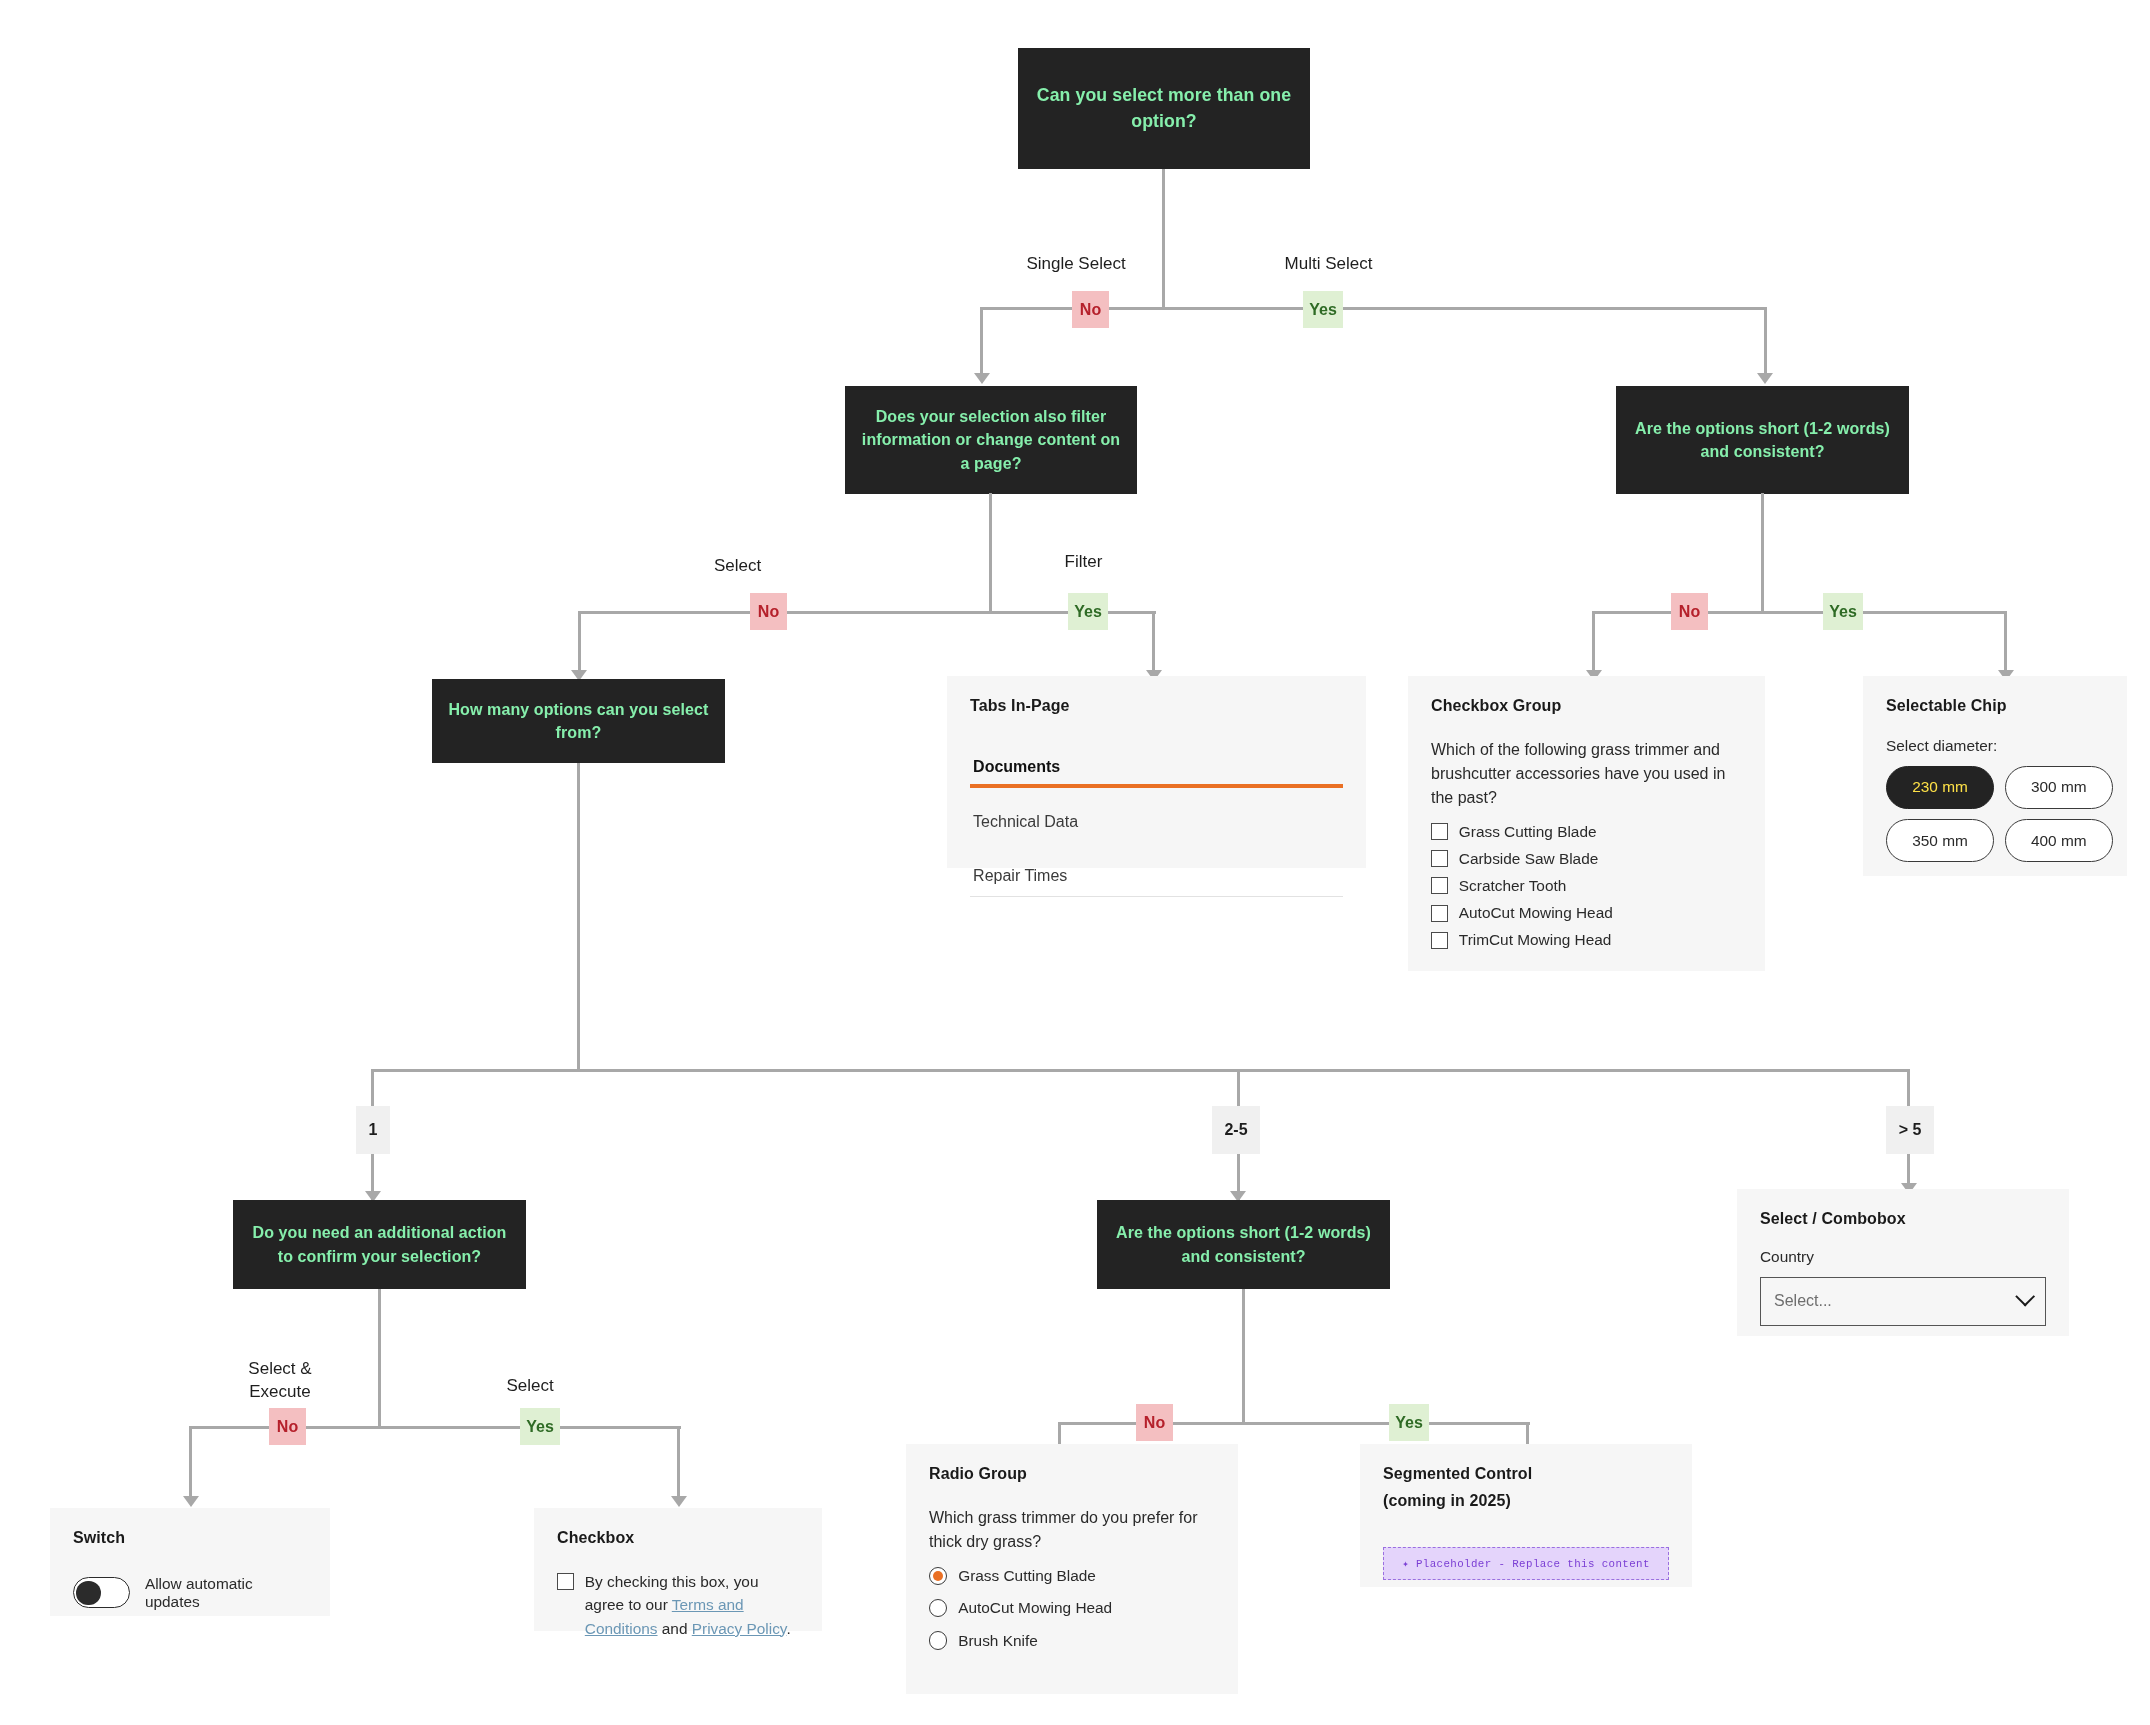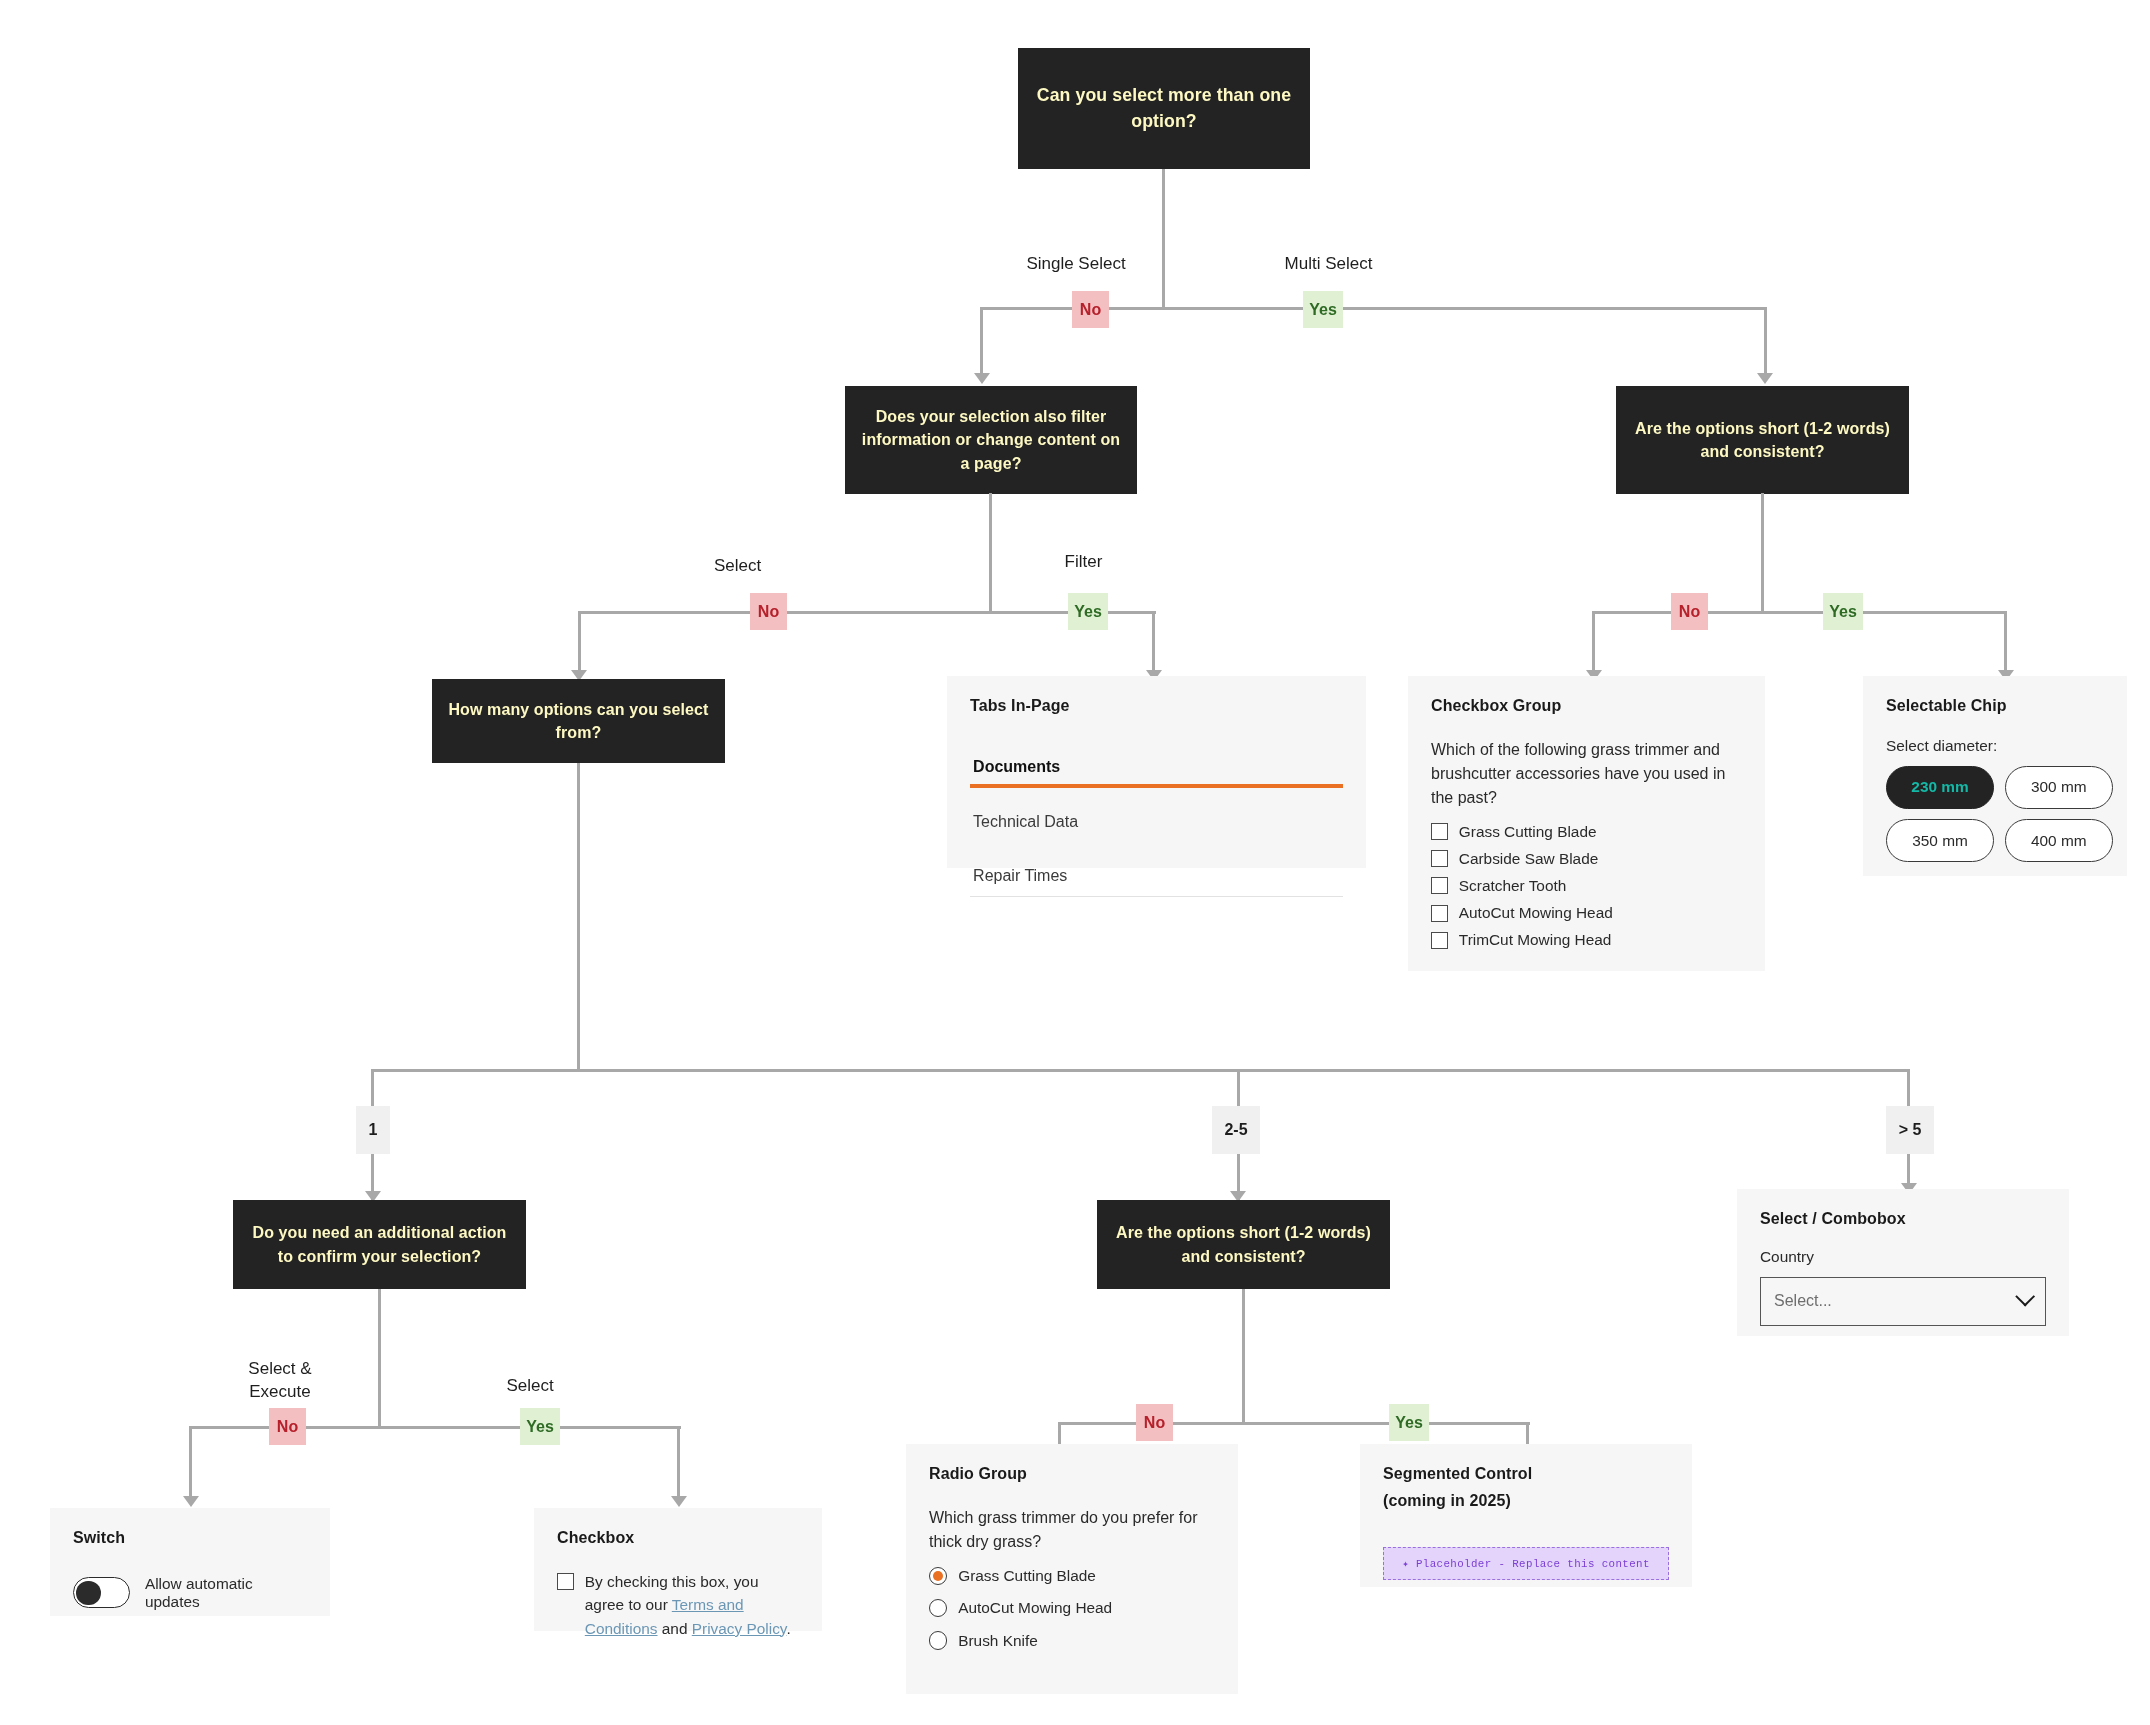--- a/index.html
+++ b/index.html
@@ -7,21 +7,21 @@
 
   #stage{position:relative;width:2151px;height:1725px;background:#ffffff;overflow:hidden;}
 
   
   .ln{position:absolute;background:#a8a8a8;}
   .lnv{width:3.1px;}
   .lnh{height:3.1px;}
   .arw{position:absolute;width:0;height:0;border-left:8.4px solid transparent;border-right:8.4px solid transparent;border-top:11.5px solid #a8a8a8;}
 
   
-  .dnode{position:absolute;background:#232323;color:#fef9c3;display:flex;align-items:center;justify-content:center;text-align:center;
+  .dnode{position:absolute;background:#232323;color:#86efac;display:flex;align-items:center;justify-content:center;text-align:center;
          font-weight:700;line-height:1.45;letter-spacing:0.1px;box-sizing:border-box;padding:10.8px 15.4px;}
 
   
   .badge{position:absolute;display:flex;align-items:center;justify-content:center;font-weight:700;font-size:16px;box-sizing:border-box;}
   .badge.no{background:#f4bfc1;color:#b5202b;}
   .badge.yes{background:#dff0d3;color:#2f6b25;}
   .edgelab{position:absolute;font-size:17px;color:#1e1e1e;text-align:center;line-height:1.35;}
   .cnt{position:absolute;background:#f0f0f0;color:#1e1e1e;font-weight:700;font-size:16px;display:flex;align-items:center;justify-content:center;}
 
   
@@ -40,21 +40,21 @@
   
   .tabs{display:flex;gap:26px;margin-top:41px;border-bottom:1.5px solid #e2e2e2;position:relative;flex-direction:column;}
   .tab{font-size:16px;color:#3a3a3a;padding:0 3.1px 10.8px 3.1px;position:relative;}
   .tab.act{font-weight:700;color:#111;}
   .tab.act:after{content:"";position:absolute;left:0;right:0;bottom:-1.5px;height:4.6px;background:#ea7024;}
 
   
   .chips{display:flex;flex-wrap:wrap;gap:10.8px;margin-top:10.8px;width:253px;}
   .chip{width:108px;height:43px;border-radius:23px;border:1.2px solid #3a3a3a;background:#fff;color:#2a2a2a;
         display:flex;align-items:center;justify-content:center;font-size:15.4px;box-sizing:border-box;}
-  .chip.sel{background:#232323;border-color:#232323;color:#14b8a6;font-weight:bold;}
+  .chip.sel{background:#232323;border-color:#232323;color:#fde047;}
   .sublab{font-size:15.4px;color:#2a2a2a;margin-top:20px;}
 
   
   .swrow{display:flex;align-items:center;gap:15.4px;margin-top:26px;}
   .sw{width:58px;height:31px;border-radius:17px;border:1.5px solid #2b2b2b;background:#fff;display:flex;align-items:center;padding:2.3px;box-sizing:border-box;}
   .sw .knob{width:24.6px;height:24.6px;border-radius:50%;background:#2b2b2b;}
 
   
   .lk{color:#6b97b5;text-decoration:underline;}
 

